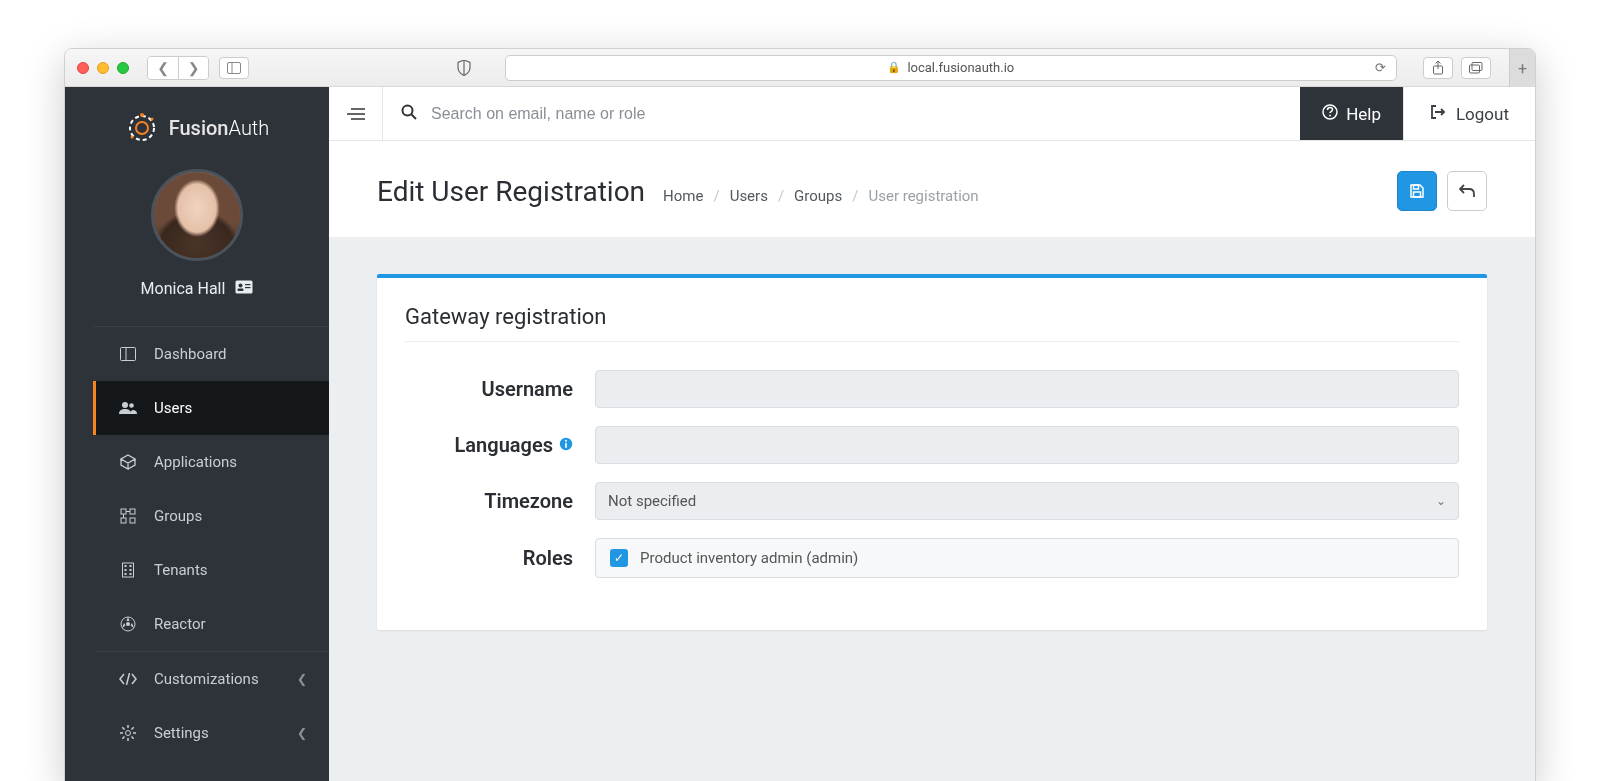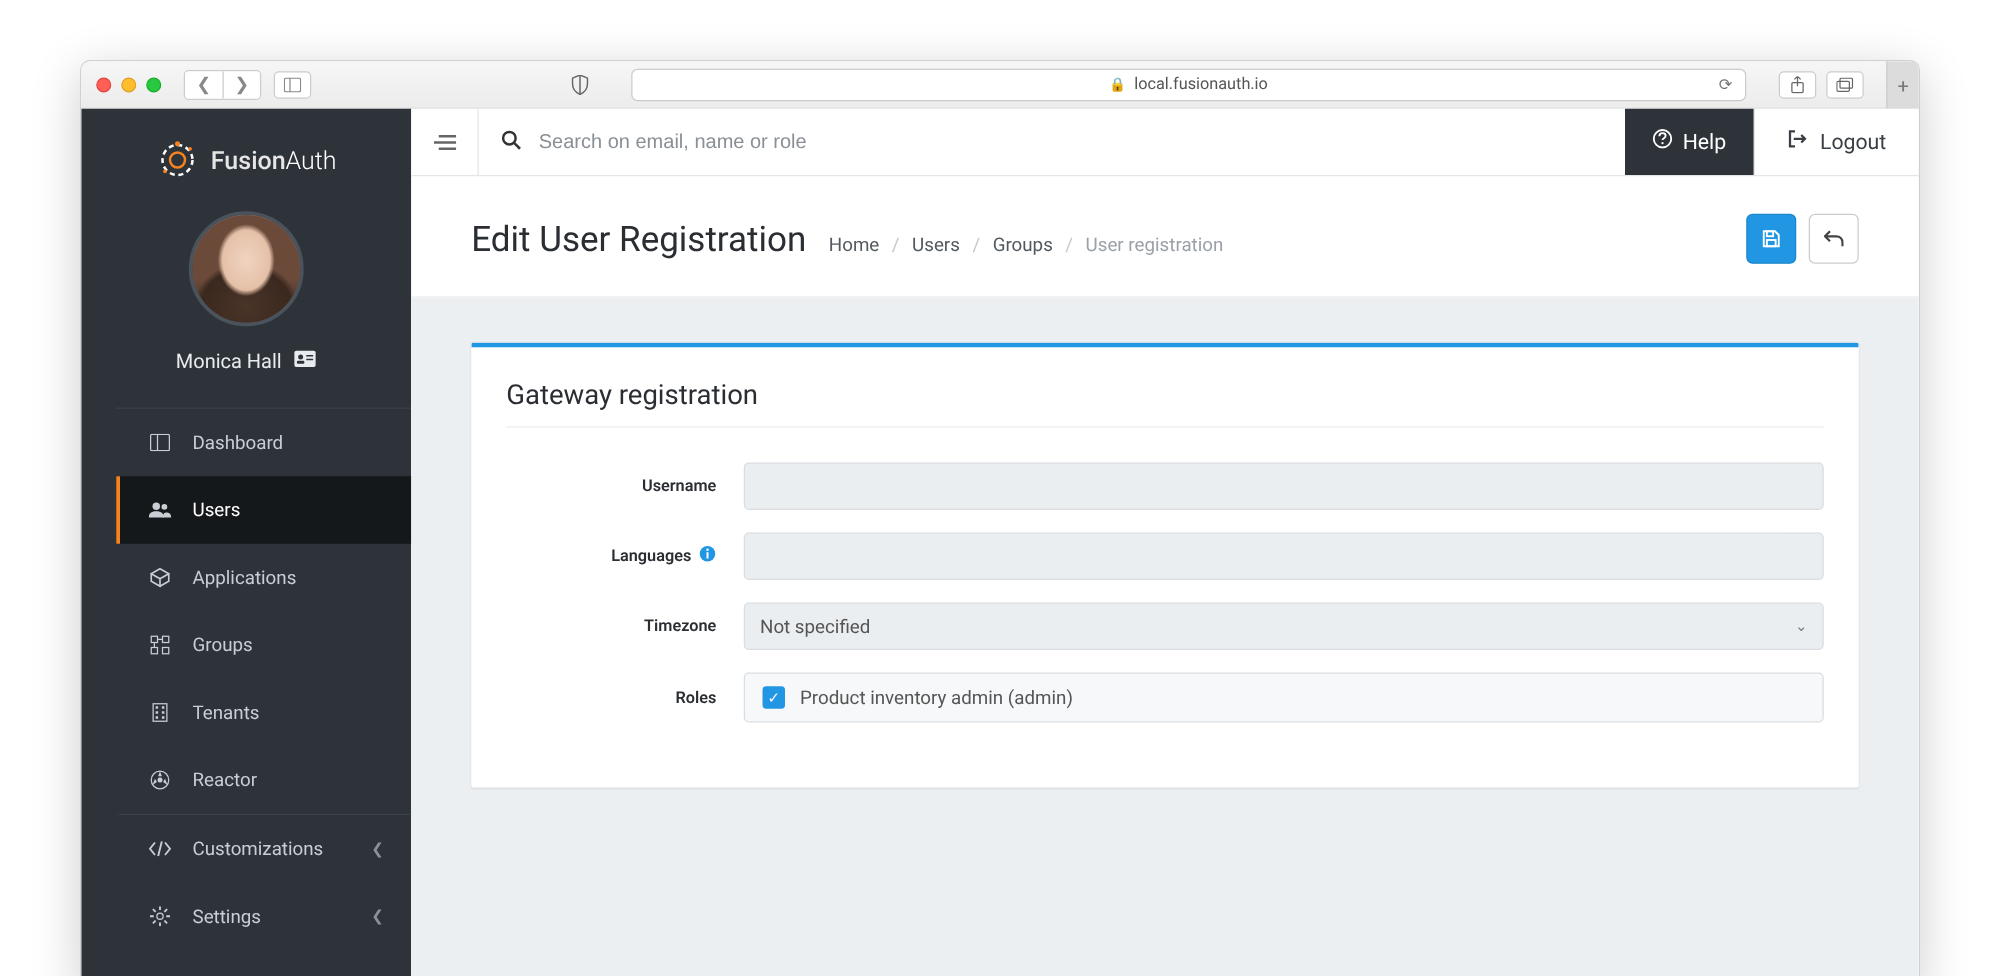--- a/index.html
+++ b/index.html
@@ -183,21 +183,21 @@
   border-top: 4px solid #2196e3;
   box-shadow: 0 1px 2px rgba(0,0,0,0.08);
   padding: 26px 28px 34px;
 }
 .panel-title {
   font-size: 22px; color:#2a2e33; font-weight:400;
   padding-bottom: 12px; border-bottom:1px solid #eee; margin-bottom: 28px;
 }
 
 .form-row { display:flex; align-items:center; margin-bottom: 18px; }
-.form-label { width: 190px; text-align:right; padding-right: 22px; font-weight:600; font-size:13px; color:#2a2e33; display:flex; justify-content:flex-end; align-items:center; gap:6px;}
+.form-label { width: 190px; text-align:right; padding-right: 22px; font-weight:600; font-size:20px; color:#2a2e33; display:flex; justify-content:flex-end; align-items:center; gap:6px;}
 .info-icon { color:#2196e3; font-size:14px; }
 .form-control-wrap { flex:1; }
 .form-input {
   width:100%; height:38px;
   background:#ebeef0; border:1px solid #d9dde1; border-radius:4px;
   padding: 0 12px; font-size:15px; color:#333;
 }
 .form-select {
   width:100%; height:38px;
   background:#ebeef0; border:1px solid #d9dde1; border-radius:4px;

